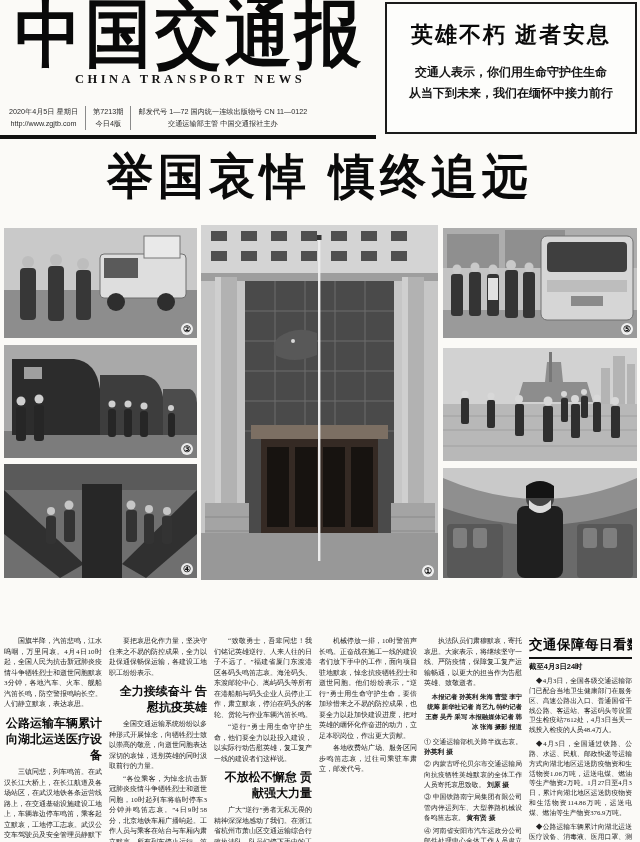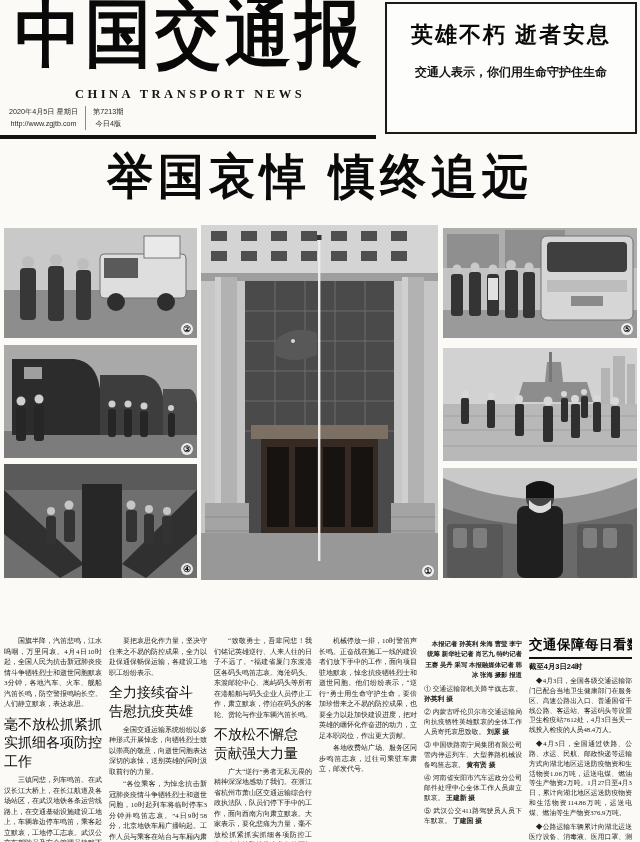--- a/index.html
+++ b/index.html
@@ -12,21 +12,21 @@
   
   #masthead-title {
     position:absolute; left:6px; top:0px; width:368px; height:102px;
     display:flex; flex-direction:column; align-items:center; justify-content:flex-start;
   }
   #masthead-title .brand {
     font-family:"DejaVu Serif",serif; font-weight:900; font-size:66px; line-height:1.0;
     letter-spacing:4px; color:#090909; transform:scaleY(1.12); white-space:nowrap;
   }
   #masthead-title .brand-en {
-    margin-top:21px; font-family:"Liberation Serif",serif; font-weight:700;
+    margin-top:6px; font-family:"Liberation Serif",serif; font-weight:700;
     font-size:12.5px; letter-spacing:3.5px; color:#141414; white-space:nowrap;
   }
   #dateline {
     position:absolute; left:2px; top:106px; width:356px; display:flex; align-items:stretch;
     font-family:"Liberation Sans",sans-serif; font-size:7.2px; color:#2a2a2a; line-height:1.65;
   }
   #dateline .grp { padding:0 7px; text-align:center; }
   #dateline .grp + .grp { border-left:1px solid #8a8a8a; }
   #masthead-rule { position:absolute; left:0; top:135px; width:376px; height:4px; background:#111; }
   
@@ -62,22 +62,22 @@
   #body-area {
     position:absolute; left:4px; top:590px; width:634px; height:252px;
     display:flex; gap:7px; overflow:hidden;margin-top:46px;
   }
   .col { width:98px; flex:0 0 98px; overflow:hidden; }
   .col p {
     font-size:7px; line-height:1.5; text-align:justify; text-justify:inter-ideograph;
     text-indent:2em; color:#242424; margin-bottom:2px;
   }
   .subhead {
-    font-family:"Liberation Sans",sans-serif; font-weight:400; font-size:14px;
-    text-align:left; color:#0d0d0d; margin:5px 0 4px 0; line-height:1.35;
+    font-family:"Liberation Sans",sans-serif; font-weight:700; font-size:12px;
+    text-align:right; color:#0d0d0d; margin:5px 0 4px 0; line-height:1.35;
   }
   .credits {
     font-family:"Liberation Sans",sans-serif; font-weight:700; font-size:6.4px;
     line-height:1.6; text-align:right; color:#1a1a1a; margin:3px 0 4px 0;
   }
   .caption {
     font-size:6.8px; line-height:1.5; text-align:justify; color:#1f1f1f; margin-bottom:2.5px;
   }
   .caption b { font-family:"Liberation Sans",sans-serif; }
   #redbox {
@@ -107,27 +107,32 @@
   </div>
   <div id="dateline">
     <div class="grp">
       <div>2020年4月5日 星期日</div>
       <div>http://www.zgjtb.com</div>
     </div>
     <div class="grp">
       <div>第7213期</div>
       <div>今日4版</div>
     </div>
+    <div class="grp">
+      <div>邮发代号 1—72  国内统一连续出版物号 CN 11—0122</div>
+      <div>交通运输部主管  中国交通报社主办</div>
+    </div>
   </div>
   <div id="masthead-rule"></div>
 
   <div id="tribute">
     <div class="t-title">英雄不朽  逝者安息</div>
     <div class="t-lines">
       <div>交通人表示，你们用生命守护住生命</div>
+      <div>从当下到未来，我们在缅怀中接力前行</div>
     </div>
   </div>
 
   <div id="headline">举国哀悼  慎终追远</div>
 
   <div class="photo" id="ph-left1">
     <svg viewBox="0 0 193 110" preserveAspectRatio="none">
       <rect width="193" height="110" fill="#c9c9c9"></rect>
       <rect y="62" width="193" height="48" fill="#8d8d8d"></rect>
       <rect x="96" y="26" width="86" height="44" rx="4" fill="#dedede" stroke="#6f6f6f"></rect>
@@ -360,45 +365,47 @@
       <circle cx="97" cy="30" r="14" fill="#444"></circle>
       <path d="M86 32 Q97 44 108 32 L108 40 Q97 50 86 40 Z" fill="#dcdcdc"></path>
       <path d="M83 18 Q97 8 111 18 L111 30 L83 30 Z" fill="#141414"></path>
     </svg>
   </div>
 
   <div id="body-area">
 
     <div class="col">
       <p>国旗半降，汽笛悲鸣，江水呜咽，万里同哀。4月4日10时起，全国人民为抗击新冠肺炎疫情斗争牺牲烈士和逝世同胞默哀3分钟，各地汽车、火车、舰船汽笛长鸣，防空警报鸣响长空。人们静立默哀，表达哀思。</p>
-      <div class="subhead">毫不放松抓紧抓实抓细各项防控工作</div>
+      <div class="subhead">公路运输车辆累计向湖北运送医疗设备</div>
       <p>三镇同悲，列车鸣笛。在武汉长江大桥上，在长江航道及各场站区，在武汉地铁各条运营线路上，在交通基础设施建设工地上，车辆靠边停车鸣笛，乘客起立默哀，工地停工志哀。武汉公交车驾驶员及安全管理员静默下车，肃立在车头前默哀。在宜昌城市郊区以及防控检疫站建设工地，346国道桥梁及绕城高速公路建设工地停工志哀，正在武汉港集结的码头工人们停下手中的工作，集体默哀3分钟。</p>
 
     </div>
 
     <div class="col">
       <p>要把哀思化作力量，坚决守住来之不易的防控成果，全力以赴保通保畅保运输，各建设工地职工纷纷表示。</p>
       <div class="subhead">全力接续奋斗  告慰抗疫英雄</div>
       <p>全国交通运输系统纷纷以多种形式开展悼念，向牺牲烈士致以崇高的敬意，向逝世同胞表达深切的哀悼，送别英雄的同时汲取前行的力量。</p>
       <p>“各位乘客，为悼念抗击新冠肺炎疫情斗争牺牲烈士和逝世同胞，10时起列车将临时停车3分钟并鸣笛志哀。”4日9时58分，北京地铁车厢广播响起。工作人员与乘客在站台与车厢内肃立默哀，所有列车停止运行，笛声响彻隧道。大家表示，愿逝者安息，生者奋发，以实际行动守护好人民群众平安出行。</p>
       <p>上海外高桥海关码头拖轮停靠，各式集装箱桥吊停下作业。10时整，全市机场、火车站、港口枢纽、公交场站、长途客运站、轨道交通同时鸣笛。行驶途中的71辆市郊列车临时停车点站调度室内，乘务员和旅客就地肃立默哀，汽笛声与防空警报声交织，寄托对烈士和同胞的哀思。默哀的3分钟，凝重而庄严。</p>
     </div>
 
     <div class="col">
       <p>“致敬勇士，吾辈同悲！我们铭记英雄逆行、人来人往的日子不远了。”福建省厦门东渡港区各码头鸣笛志哀。海沧码头、东渡邮轮中心、嵩屿码头等所有在港船舶与码头企业人员停止工作，肃立默哀，停泊在码头的客轮、货轮与作业车辆汽笛长鸣。</p>
+      <p>“逆行”勇士用生命守护生命，他们要全力以赴投入建设，以实际行动告慰英雄，复工复产一线的建设者们这样说。</p>
       <div class="subhead">不放松不懈怠  贡献强大力量</div>
       <p>广大“逆行”勇者无私无畏的精神深深地感动了我们。在浙江省杭州市萧山区交通运输综合行政执法队，队员们停下手中的工作，面向西南方向肃立默哀。大家表示，要化悲痛为力量，毫不放松抓紧抓实抓细各项防控工作，在疫情防控常态化条件下加快推进复工复产，以实际行动告慰英雄。</p>
     </div>
 
     <div class="col">
       <p>机械停放一排，10时警笛声长鸣。正奋战在施工一线的建设者们放下手中的工作，面向项目驻地默哀，悼念抗疫牺牲烈士和逝世同胞。他们纷纷表示，“逆行”勇士用生命守护生命，要倍加珍惜来之不易的防控成果，也要全力以赴加快建设进度，把对英雄的缅怀化作奋进的动力，立足本职岗位，作出更大贡献。</p>
       <p>各地收费站广场、服务区同步鸣笛志哀，过往司乘驻车肃立，邮发代号。</p>
     </div>
 
     <div class="col">
+      <p>执法队员们肃穆默哀，寄托哀思。大家表示，将继续坚守一线、严防疫情，保障复工复产运输畅通，以更大的担当作为告慰英雄、致敬逝者。</p>
       <div class="credits">
         <div>本报记者 孙英利 朱海 曹莹 李宁 统筹 新华社记者 肖艺九 特约记者</div>
         <div>王赛 吴丹 采写 本报融媒体记者 韩冰 张海 摄影 报道</div>
       </div>
       <div class="caption"><span>① 交通运输部机关降半旗志哀。</span> <b>孙英利 摄</b></div>
       <div class="caption"><span>② 内蒙古呼伦贝尔市交通运输局向抗疫牺牲英雄默哀的全体工作人员寄托哀思致敬。</span> <b>刘原 摄</b></div>
       <div class="caption"><span>③ 中国铁路南宁局集团有限公司管内停运列车、大型养路机械设备鸣笛志哀。</span> <b>黄有贤 摄</b></div>
       <div class="caption"><span>④ 河南省安阳市汽车运政分公司邮件处理中心全体工作人员肃立默哀。</span> <b>王建新 摄</b></div>
       <div class="caption"><span>⑤ 武汉公交411路驾驶员人员下车默哀。</span> <b>丁建国 摄</b></div>
     </div>

